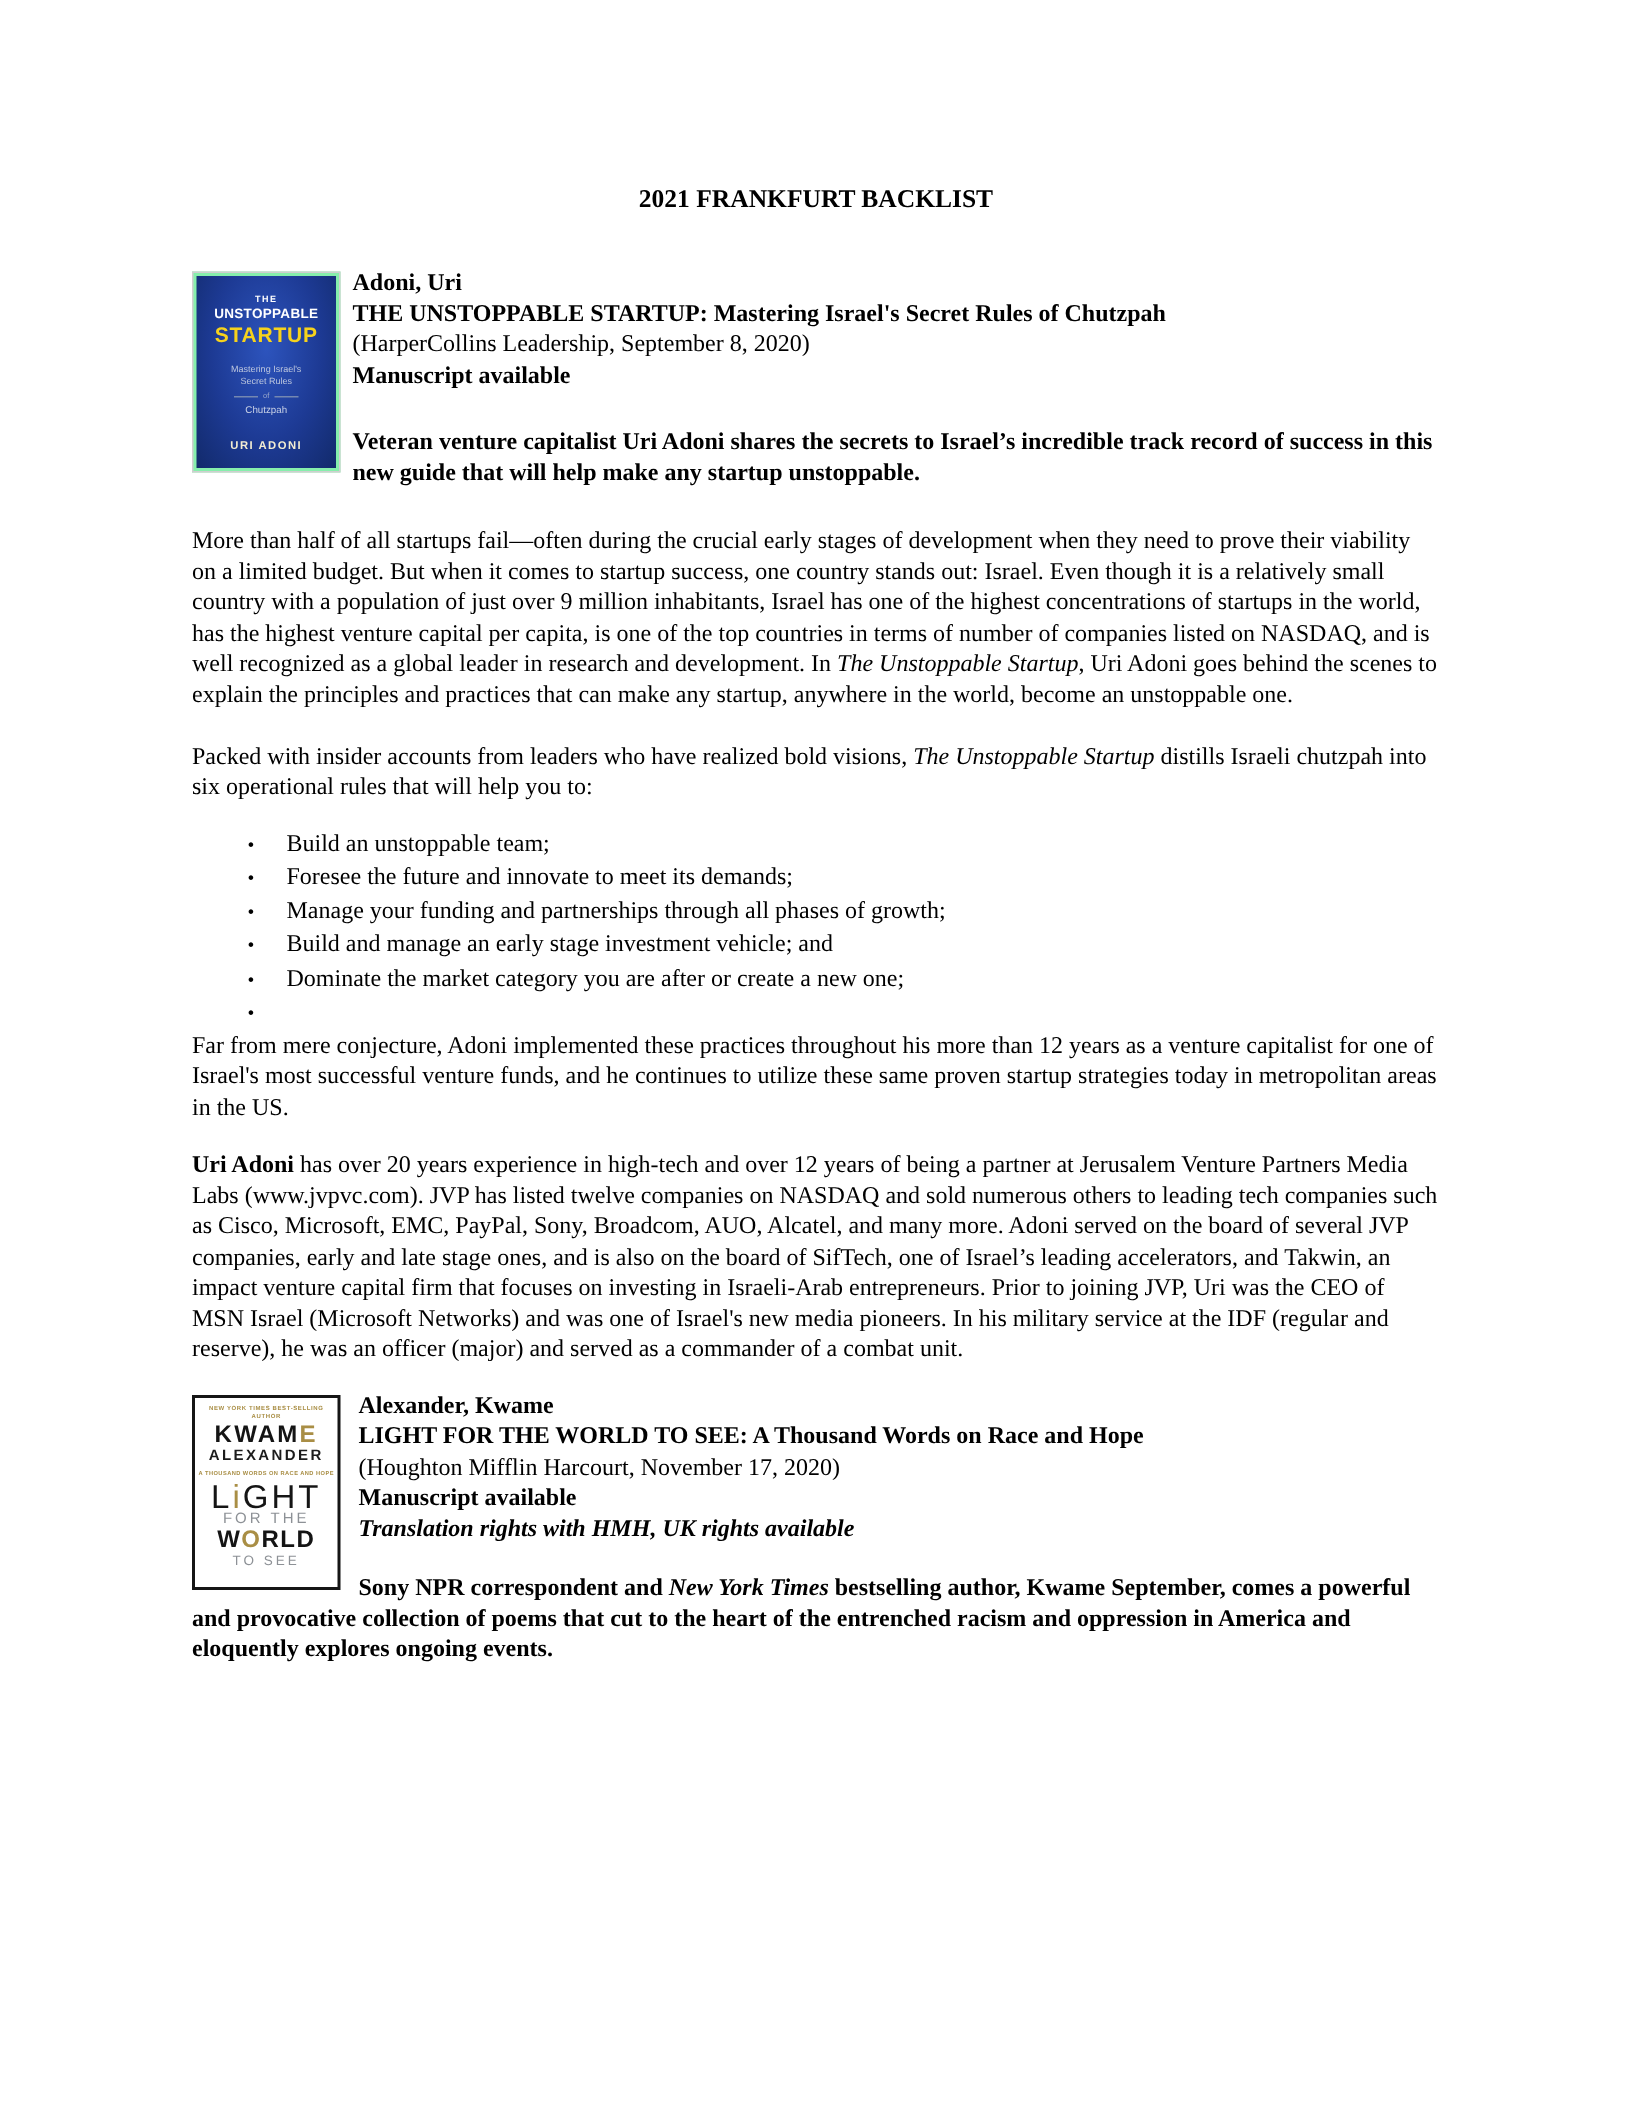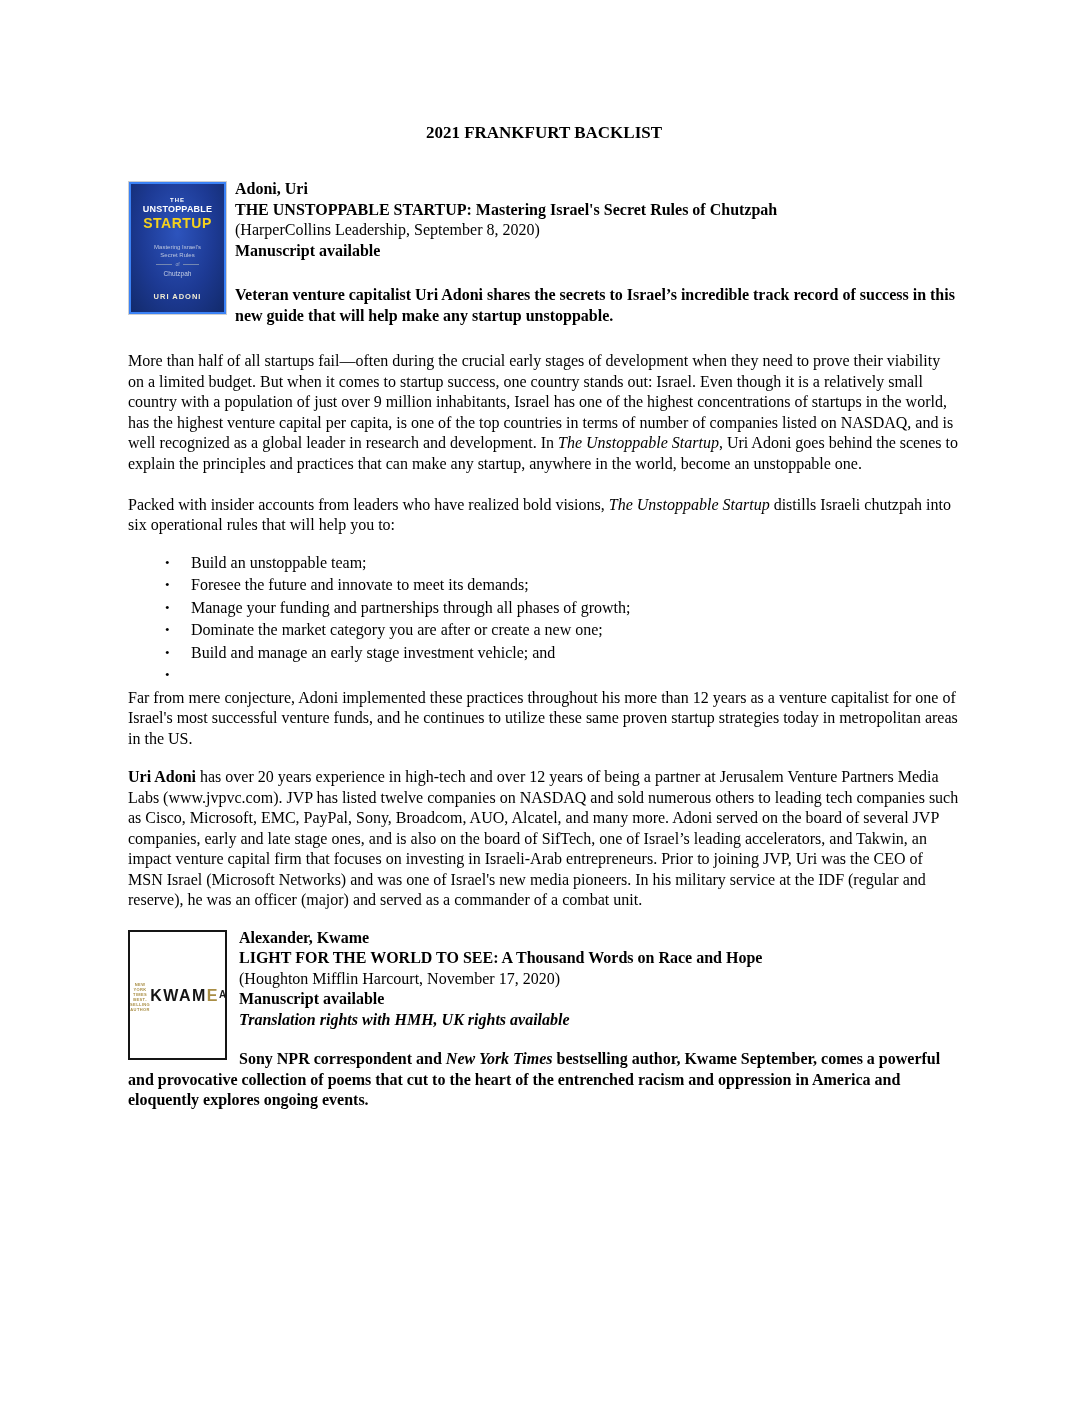--- a/index.html
+++ b/index.html
@@ -32,21 +32,21 @@
 
   
   ul.rules{list-style:none; margin:17px 0 0 0; padding:0 0 0 37px;}
   ul.rules li{line-height:20.5px; margin-bottom:2px;}
   .blt{display:inline-block; width:26px; font-size:13px; vertical-align:top;}
   .li-text{display:inline;}
 
   
   .cover1{
     float:left; width:99px; height:134px; margin:2px 8px 0 0;
-    background:#3b82f6; border:1px solid #cfcfcf; padding:2px; box-sizing:border-box;
+    background:#86efac; border:1px solid #cfcfcf; padding:2px; box-sizing:border-box;
   }
   .cover1-inner{
     width:100%; height:100%;
     background:radial-gradient(ellipse at 50% 38%, #2d54bd 0%, #1d3a94 55%, #122a6b 100%);
     display:flex; flex-direction:column; align-items:center; text-align:center;
     font-family:"Liberation Sans","DejaVu Sans",sans-serif;
   }
   .c1-the{margin-top:13px; font-size:6px; font-weight:bold; color:#ffffff; letter-spacing:1px; line-height:7px;}
   .c1-unstoppable{font-size:9px; font-weight:bold; color:#ffffff; letter-spacing:.2px; line-height:11px;}
   .c1-startup{font-size:14px; font-weight:bold; color:#f6d21c; letter-spacing:.5px; line-height:16px;}
@@ -56,29 +56,29 @@
   .c1-ofrow .rule{width:16px; height:1px; background:#7487b1;}
   .c1-of{font-size:5px; color:#9aa9cc; line-height:6px;}
   .c1-chutzpah{font-size:6.5px; color:#c6cfe5; margin-top:3px; line-height:8px;}
   .c1-spacer{flex:1;}
   .c1-author{font-size:7.5px; font-weight:bold; color:#f2ecd3; letter-spacing:1px; margin-bottom:11px; line-height:9px;}
 
   
   .cover2{
     float:left; width:99px; height:130px; margin:2px 12px 0 0;
     background:#fff; border:2px solid #151515; box-sizing:border-box;
-    display:flex; flex-direction:row; align-items:center; text-align:center;
+    display:flex; flex-direction:column; align-items:center; text-align:center;
     font-family:"Liberation Sans","DejaVu Sans",sans-serif; overflow:hidden;
   }
   .c2-topline{margin-top:4px; font-size:4px; font-weight:bold; color:#a98e45; letter-spacing:.4px; line-height:5px;}
   .c2-kwame{font-size:16px; font-weight:800; color:#141414; letter-spacing:1.5px; line-height:17px; margin-top:2px;}
   .c2-kwame .accent{color:#a98e45;}
   .c2-alexander{font-size:10px; font-weight:600; color:#1c1c1c; letter-spacing:1.6px; line-height:12px;}
   .c2-subline{font-size:3.8px; font-weight:bold; color:#a98e45; letter-spacing:.3px; margin-top:3px; line-height:5px;}
-  .c2-light{font-size:14px; font-weight:700; color:#151515; letter-spacing:2px; line-height:18px; margin-top:4px;}
+  .c2-light{font-size:22px; font-weight:400; color:#151515; letter-spacing:2px; line-height:18px; margin-top:4px;}
   .c2-light .accent{color:#a98e45;}
   .c2-forthe{font-size:10px; font-weight:500; color:#8d9196; letter-spacing:2px; line-height:11px;}
   .c2-world{font-size:16px; font-weight:800; color:#141414; letter-spacing:1px; line-height:17px;}
   .c2-world .accent{color:#a98e45;}
   .c2-tosee{font-size:9px; font-weight:500; color:#8d9196; letter-spacing:2px; line-height:11px;}
 </style>
 </head>
 <body>
 
 <div class="page">
@@ -116,22 +116,22 @@
   <div class="clear"></div>
 
   <p class="para p1"><span>More than half of all startups fail—often during the crucial early stages of development when they need to prove their viability on a limited budget. But when it comes to startup success, one country stands out: Israel. Even though it is a relatively small country with a population of just over 9 million inhabitants, Israel has one of the highest concentrations of startups in the world, has the highest venture capital per capita, is one of the top countries in terms of number of companies listed on NASDAQ, and is well recognized as a global leader in research and development. In </span><i>The Unstoppable Startup</i><span>, Uri Adoni goes behind the scenes to explain the principles and practices that can make any startup, anywhere in the world, become an unstoppable one.</span></p>
 
   <p class="para"><span>Packed with insider accounts from leaders who have realized bold visions, </span><i>The Unstoppable Startup</i><span> distills Israeli chutzpah into six operational rules that will help you to:</span></p>
 
   <ul class="rules">
     <li><span class="blt">•</span><span class="li-text">Build an unstoppable team;</span></li>
     <li><span class="blt">•</span><span class="li-text">Foresee the future and innovate to meet its demands;</span></li>
     <li><span class="blt">•</span><span class="li-text">Manage your funding and partnerships through all phases of growth;</span></li>
+    <li><span class="blt">•</span><span class="li-text">Build and manage an early stage investment vehicle; and</span></li>
     <li><span class="blt">•</span><span class="li-text">Dominate the market category you are after or create a new one;</span></li>
-    <li><span class="blt">•</span><span class="li-text">Build and manage an early stage investment vehicle; and</span></li>
     <li><span class="blt">•</span><span class="li-text"></span></li>
   </ul>
 
   <p class="para p3">Far from mere conjecture, Adoni implemented these practices throughout his more than 12 years as a venture capitalist for one of Israel's most successful venture funds, and he continues to utilize these same proven startup strategies today in metropolitan areas in the US.</p>
 
   <p class="para bio"><b>Uri Adoni</b><span> has over 20 years experience in high-tech and over 12 years of being a partner at Jerusalem Venture Partners Media Labs (www.jvpvc.com). JVP has listed twelve companies on NASDAQ and sold numerous others to leading tech companies such as Cisco, Microsoft, EMC, PayPal, Sony, Broadcom, AUO, Alcatel, and many more. Adoni served on the board of several JVP companies, early and late stage ones, and is also on the board of SifTech, one of Israel’s leading accelerators, and Takwin, an impact venture capital firm that focuses on investing in Israeli-Arab entrepreneurs. Prior to joining JVP, Uri was the CEO of MSN Israel (Microsoft Networks) and was one of Israel's new media pioneers. In his military service at the IDF (regular and reserve), he was an officer (major) and served as a commander of a combat unit.</span></p>
 
   <section class="book-section section2">
     <div class="cover2">
       <div class="c2-topline">NEW YORK TIMES BEST-SELLING AUTHOR</div>

